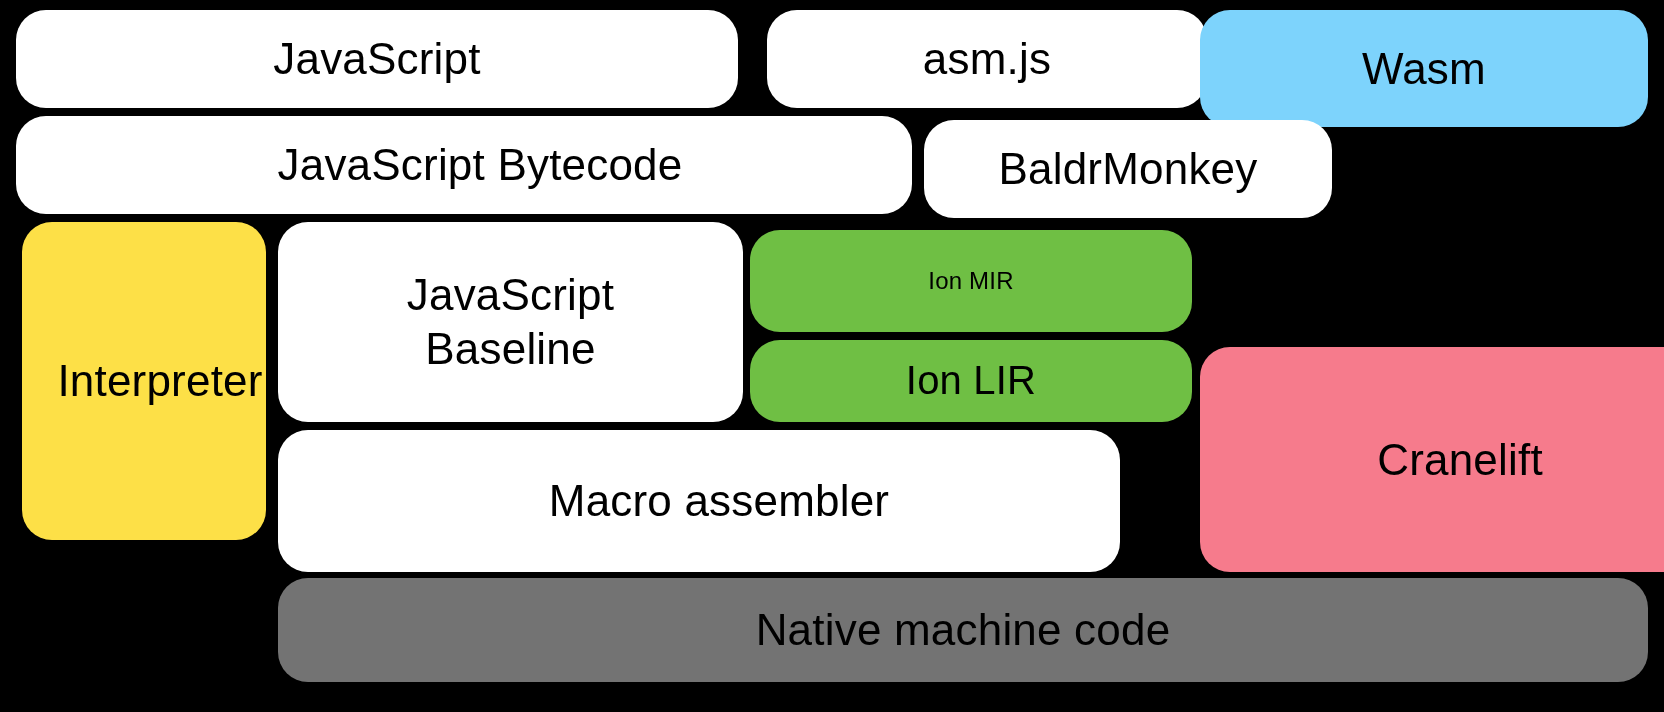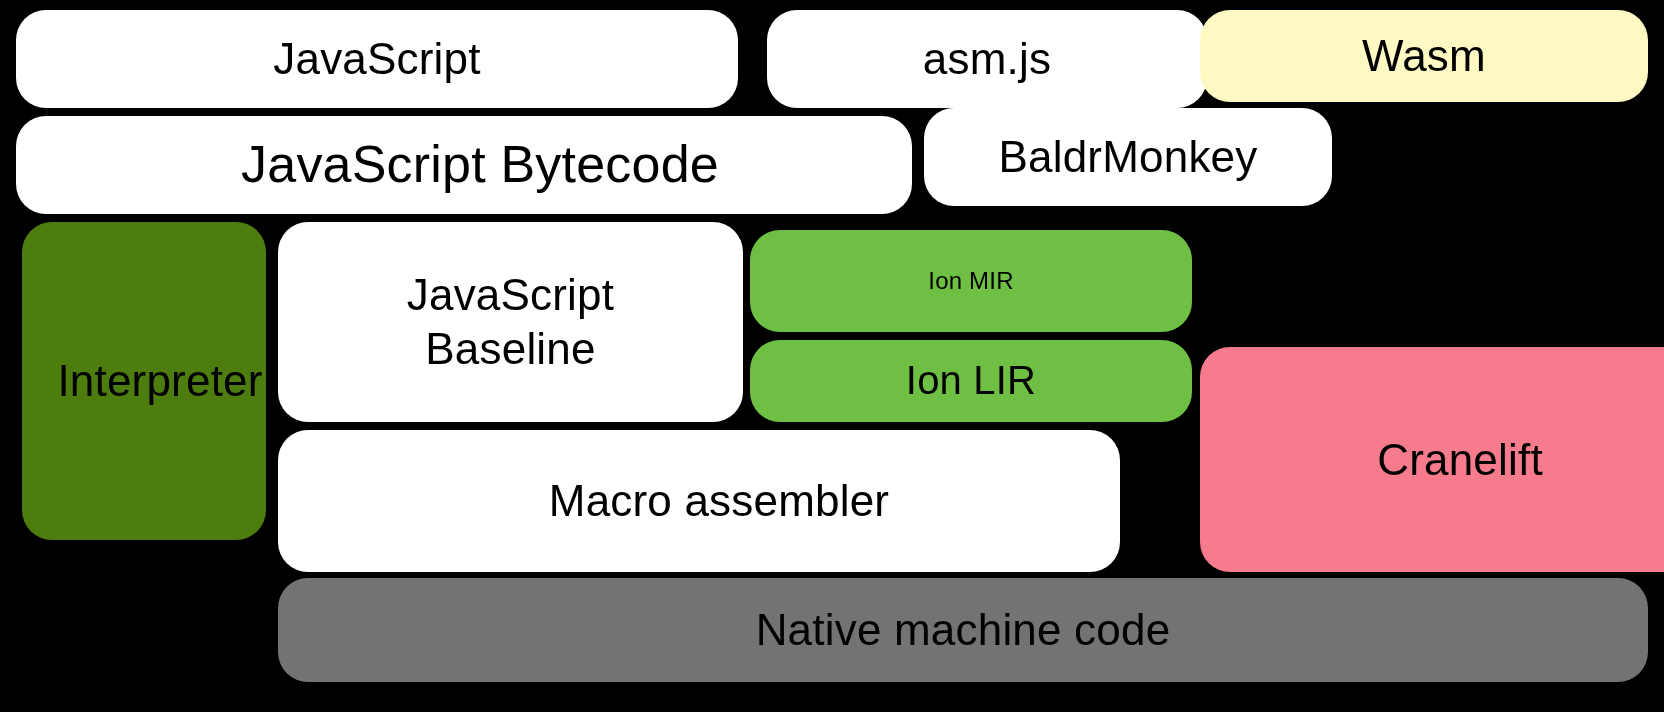--- a/index.html
+++ b/index.html
@@ -35,24 +35,24 @@
     user-select: none;
   }
   .node.two-line { line-height: 1.22; }
 </style>
 </head>
 <body>
 
 <div id="stage" style="background: rgb(0, 0, 0);">
     <div class="node" style="left: 16px; top: 10px; width: 722px; height: 98px; background: rgb(255, 255, 255); color: rgb(0, 0, 0); font-size: 44px;">JavaScript</div>
     <div class="node" style="left: 750px; top: 10px; width: 440px; height: 98px; background: rgb(255, 255, 255); color: rgb(0, 0, 0); font-size: 44px; margin-left: 17px;">asm.js</div>
-    <div class="node" style="left: 1200px; top: 10px; width: 448px; height: 92px; background: #fef9c3; color: rgb(0, 0, 0); font-size: 44px;">Wasm</div>
-    <div class="node" style="left: 16px; top: 116px; width: 896px; height: 98px; background: rgb(255, 255, 255); color: rgb(0, 0, 0); font-size: 52px; padding-left: 32px;">JavaScript Bytecode</div>
-    <div class="node" style="left: 924px; top: 108px; width: 408px; height: 98px; background: rgb(255, 255, 255); color: rgb(0, 0, 0); font-size: 44px;">BaldrMonkey</div>
-    <div class="node" style="left: 22px; top: 222px; width: 244px; height: 318px; background: #4d7c0f; color: rgb(0, 0, 0); font-size: 44px; padding-left: 32px;">Interpreter</div>
+    <div class="node" style="left: 1200px; top: 10px; width: 448px; height: 117px; background: #7dd3fc; color: rgb(0, 0, 0); font-size: 44px;">Wasm</div>
+    <div class="node" style="left: 16px; top: 116px; width: 896px; height: 98px; background: rgb(255, 255, 255); color: rgb(0, 0, 0); font-size: 44px; padding-left: 32px;">JavaScript Bytecode</div>
+    <div class="node" style="left: 924px; top: 120px; width: 408px; height: 98px; background: rgb(255, 255, 255); color: rgb(0, 0, 0); font-size: 44px;">BaldrMonkey</div>
+    <div class="node" style="left: 22px; top: 222px; width: 244px; height: 318px; background: #fde047; color: rgb(0, 0, 0); font-size: 44px; padding-left: 32px;">Interpreter</div>
     <div class="node two-line" style="left: 278px; top: 222px; width: 465px; height: 200px; background: rgb(255, 255, 255); color: rgb(0, 0, 0); font-size: 44px;">JavaScript
 Baseline</div>
     <div class="node" style="left: 750px; top: 230px; width: 442px; height: 102px; background: rgb(111, 191, 68); color: rgb(0, 0, 0); font-size: 24px;">Ion MIR</div>
     <div class="node" style="left: 750px; top: 340px; width: 442px; height: 82px; background: rgb(111, 191, 68); color: #000000; font-size: 40px;">Ion LIR</div>
     <div class="node" style="left: 1200px; top: 347px; width: 520px; height: 225px; background: rgb(246, 123, 140); color: #000000; font-size: 44px;">Cranelift</div>
     <div class="node" style="left: 278px; top: 430px; width: 842px; height: 142px; background: rgb(255, 255, 255); color: rgb(0, 0, 0); font-size: 44px; padding-left: 40px;">Macro assembler</div>
     <div class="node" style="left: 278px; top: 578px; width: 1370px; height: 104px; background: #737373; color: rgb(0, 0, 0); font-size: 44px;">Native machine code</div>
   </div>
 
 </body></html>

